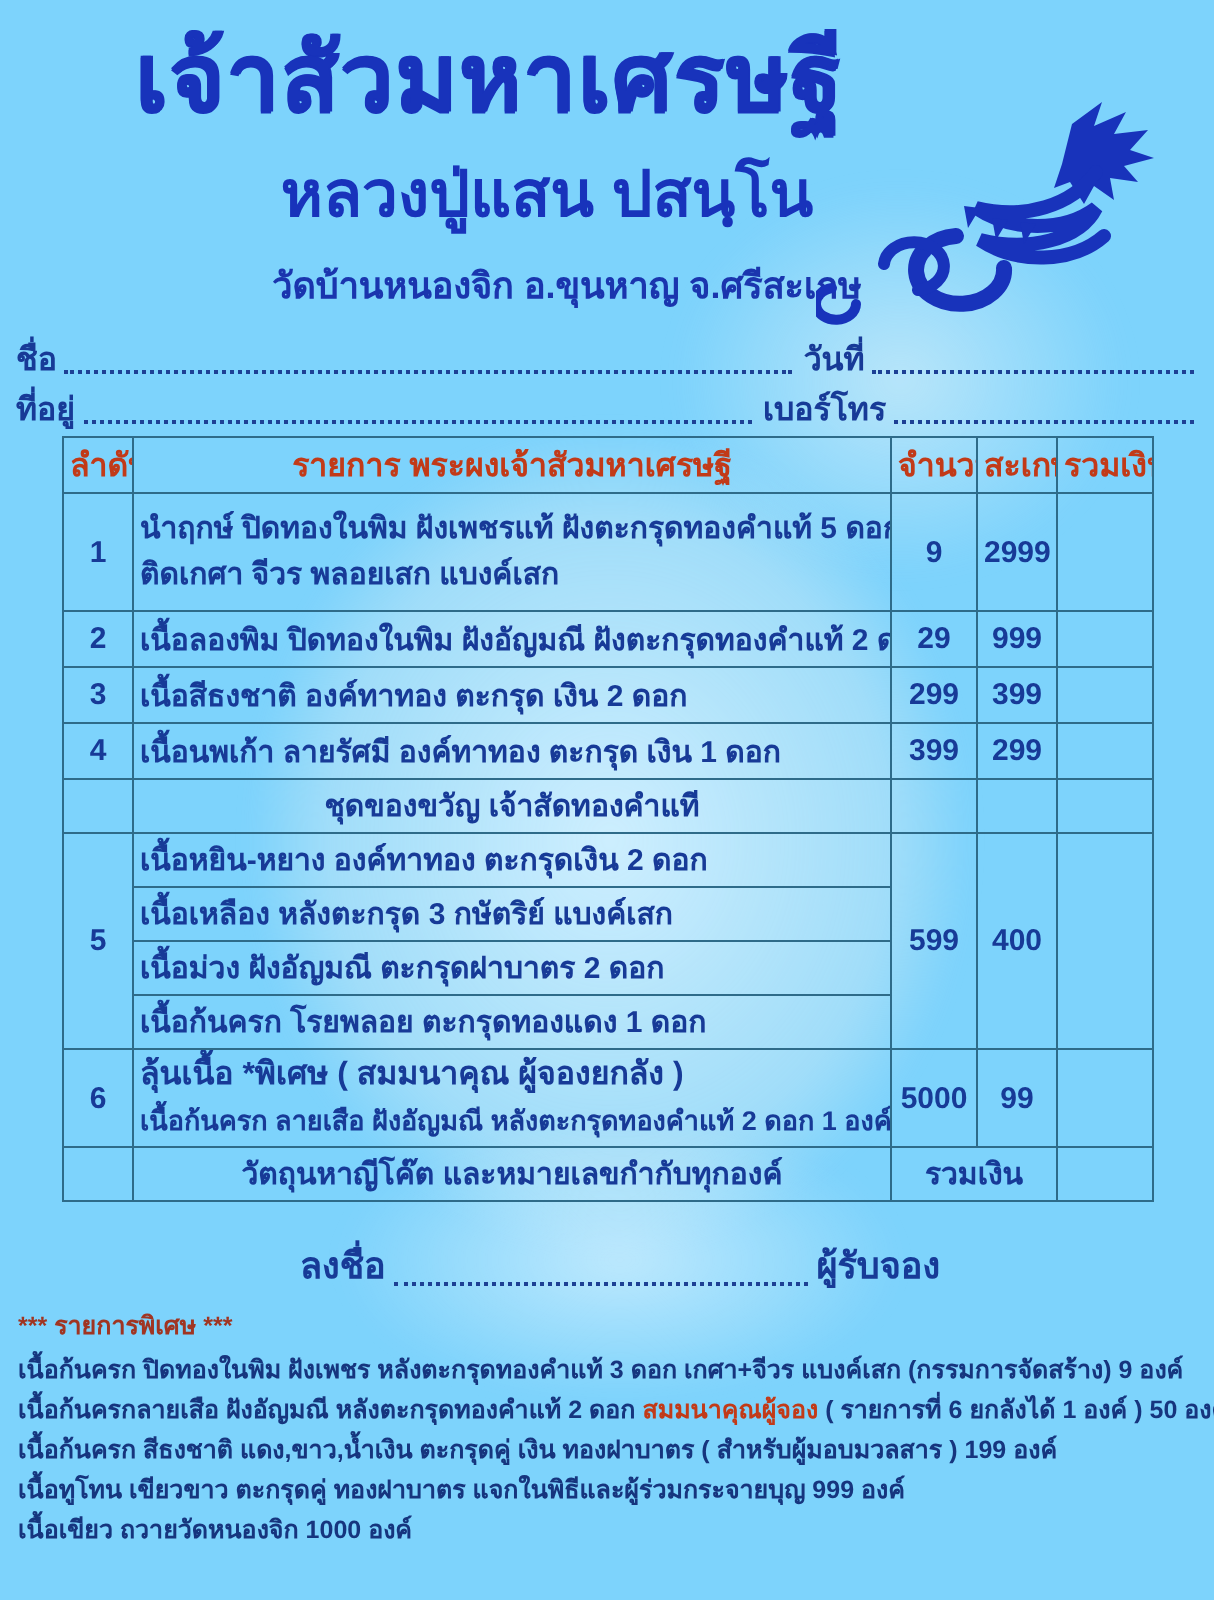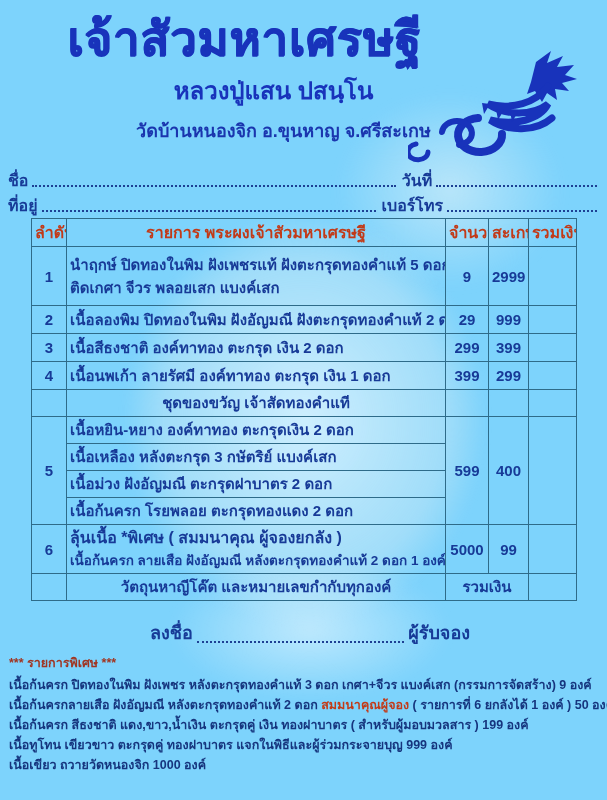--- a/index.html
+++ b/index.html
@@ -34,21 +34,21 @@
     filter:blur(6px);
   }
 
   .hdr{position:absolute;left:0;top:10px;width:100%;text-align:center;color:#1833bb;}
   .title{
     font-size:47px;font-weight:bold;letter-spacing:1px;
     padding-right:118px;
     text-shadow:1px 0 0 #1833bb, 0 1px 0 #1833bb;
     line-height:1.25;
   }
-  .subtitle{font-size:24px;font-weight:bold;margin-top:2px;padding-right:60px;}
+  .subtitle{font-size:32px;font-weight:bold;margin-top:2px;padding-right:60px;}
   .temple{font-size:18px;font-weight:bold;margin-top:6px;padding-right:40px;color:#1a35ae;}
   .dragon{position:absolute;left:408px;top:48px;width:175px;height:115px;}
 
   .formline{
     position:absolute;left:8px;width:591px;height:22px;
     display:flex;align-items:flex-end;
     color:#173a97;font-size:16px;font-weight:bold;line-height:1;
   }
   .fl1{top:168px;} .fl2{top:193px;}
   .lbl{white-space:nowrap;padding:0 2px 1px 0;}
@@ -192,21 +192,21 @@
       <td class="c num" rowspan="4">400</td>
       <td class="c" rowspan="4"></td>
     </tr>
     <tr class="sub">
       <td class="desc">เนื้อเหลือง  หลังตะกรุด 3 กษัตริย์ แบงค์เสก</td>
     </tr>
     <tr class="sub">
       <td class="desc">เนื้อม่วง ฝังอัญมณี ตะกรุดฝาบาตร 2 ดอก</td>
     </tr>
     <tr class="sub">
-      <td class="desc">เนื้อก้นครก โรยพลอย ตะกรุดทองแดง 2 ดอก</td>
+      <td class="desc">เนื้อก้นครก โรยพลอย ตะกรุดทองแดง 1 ดอก</td>
     </tr>
     <tr class="r6">
       <td class="c">6</td>
       <td class="desc two">
         <div class="big6">ลุ้นเนื้อ  *พิเศษ  ( สมมนาคุณ ผู้จองยกลัง )</div>
         <div class="small6">เนื้อก้นครก ลายเสือ ฝังอัญมณี หลังตะกรุดทองคำแท้ 2 ดอก 1 องค์</div>
       </td>
       <td class="c num">5000</td>
       <td class="c num">99</td>
       <td class="c"></td>

